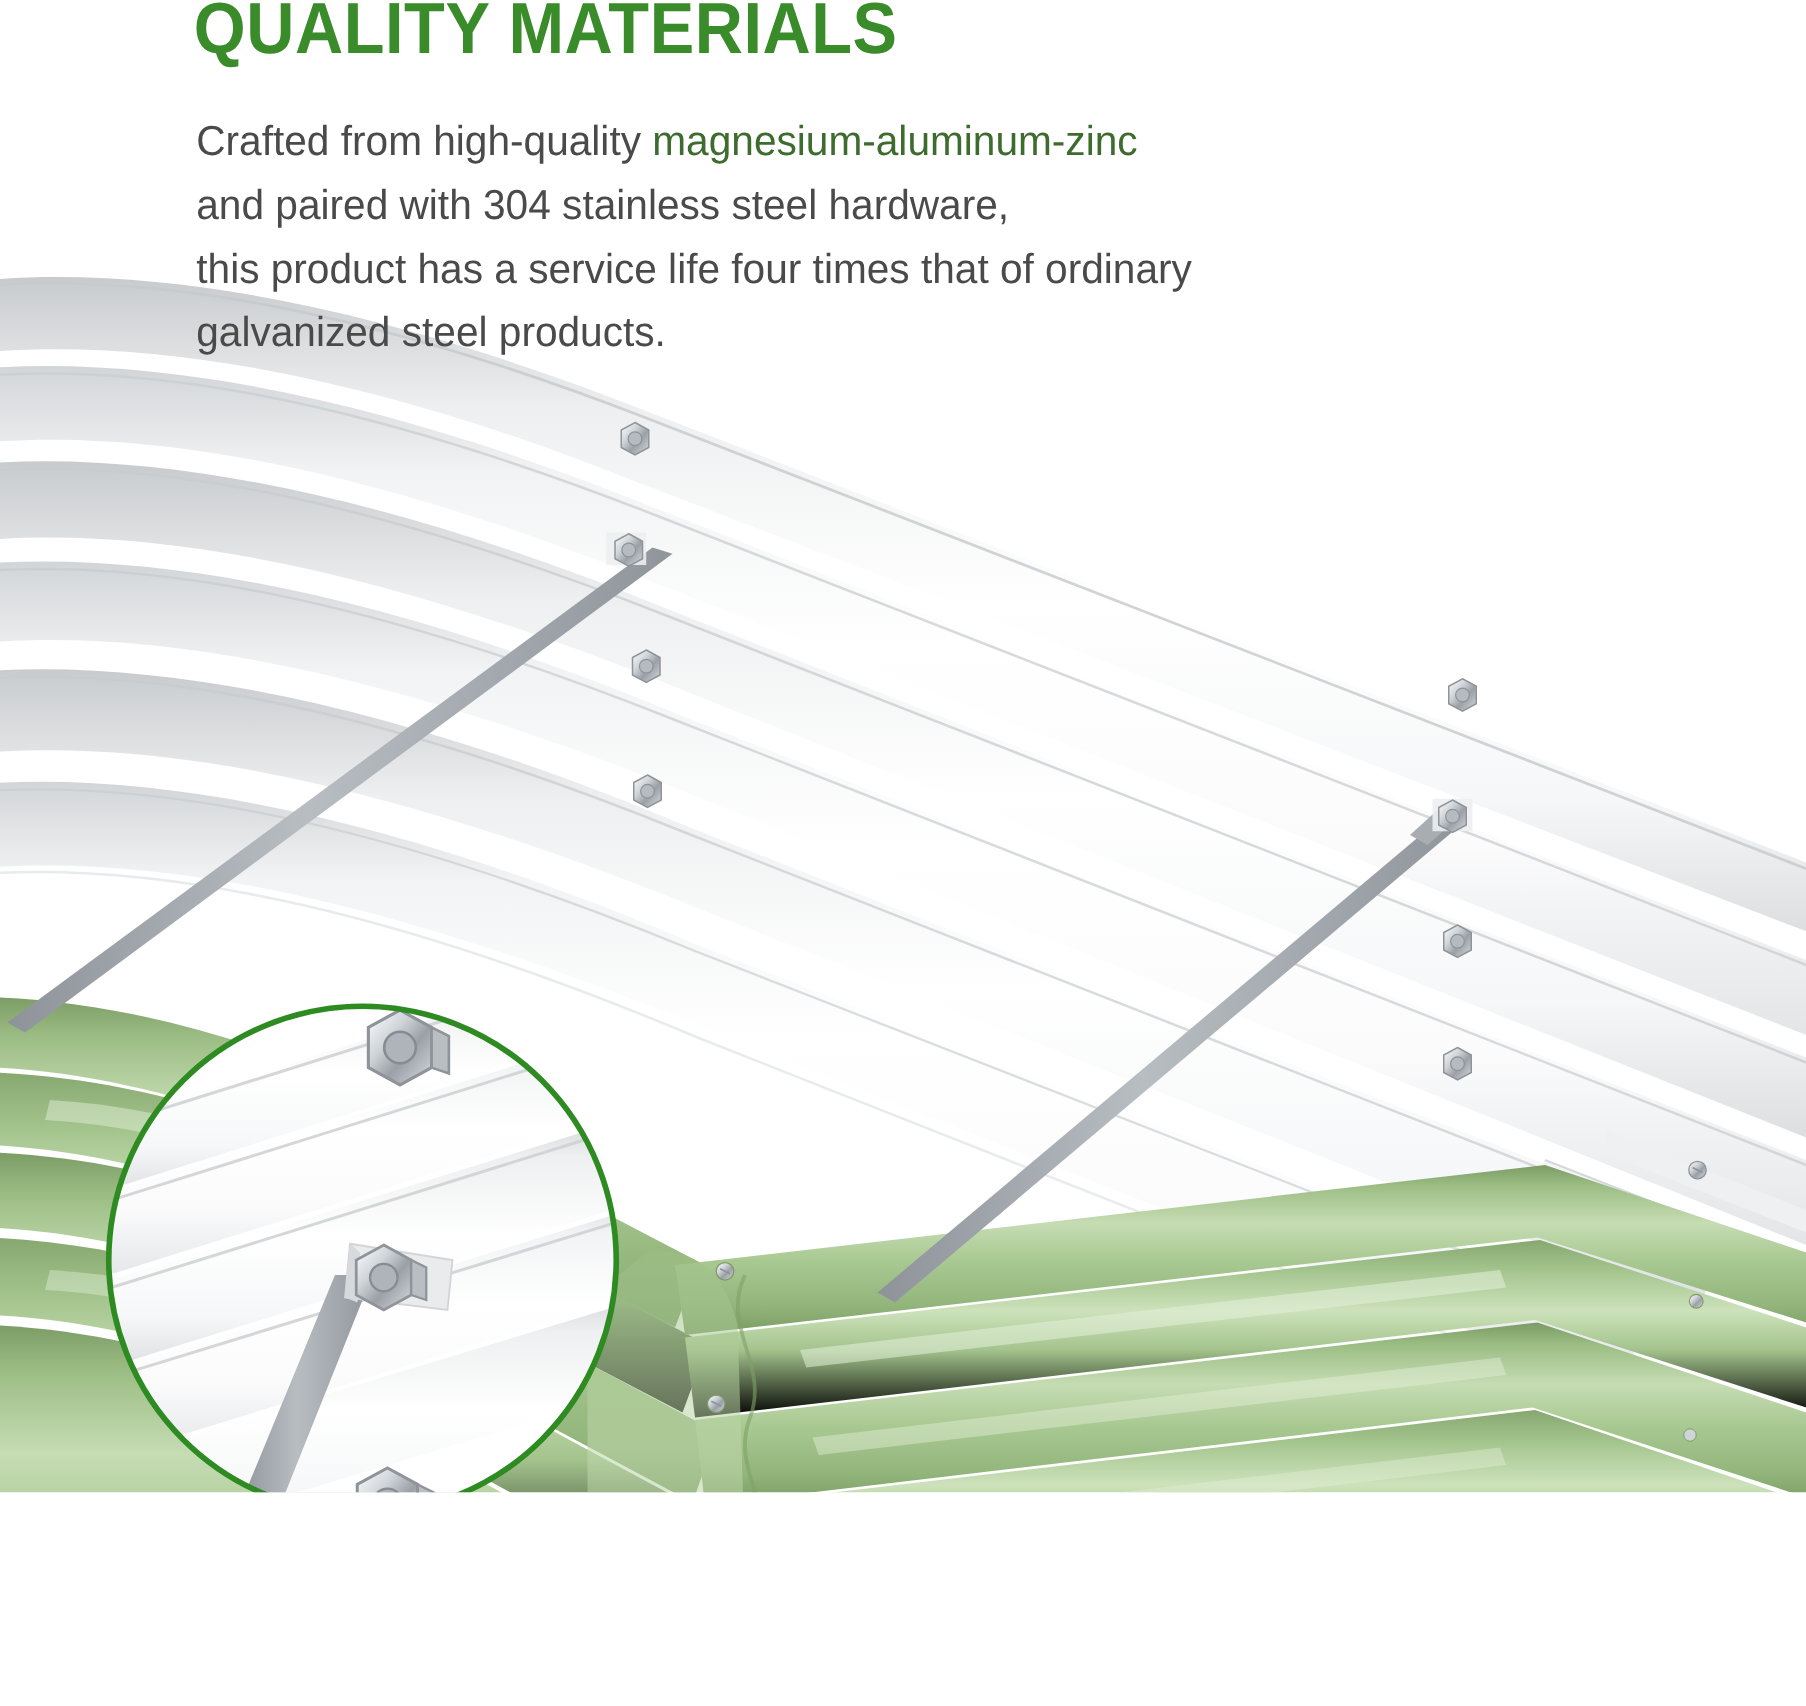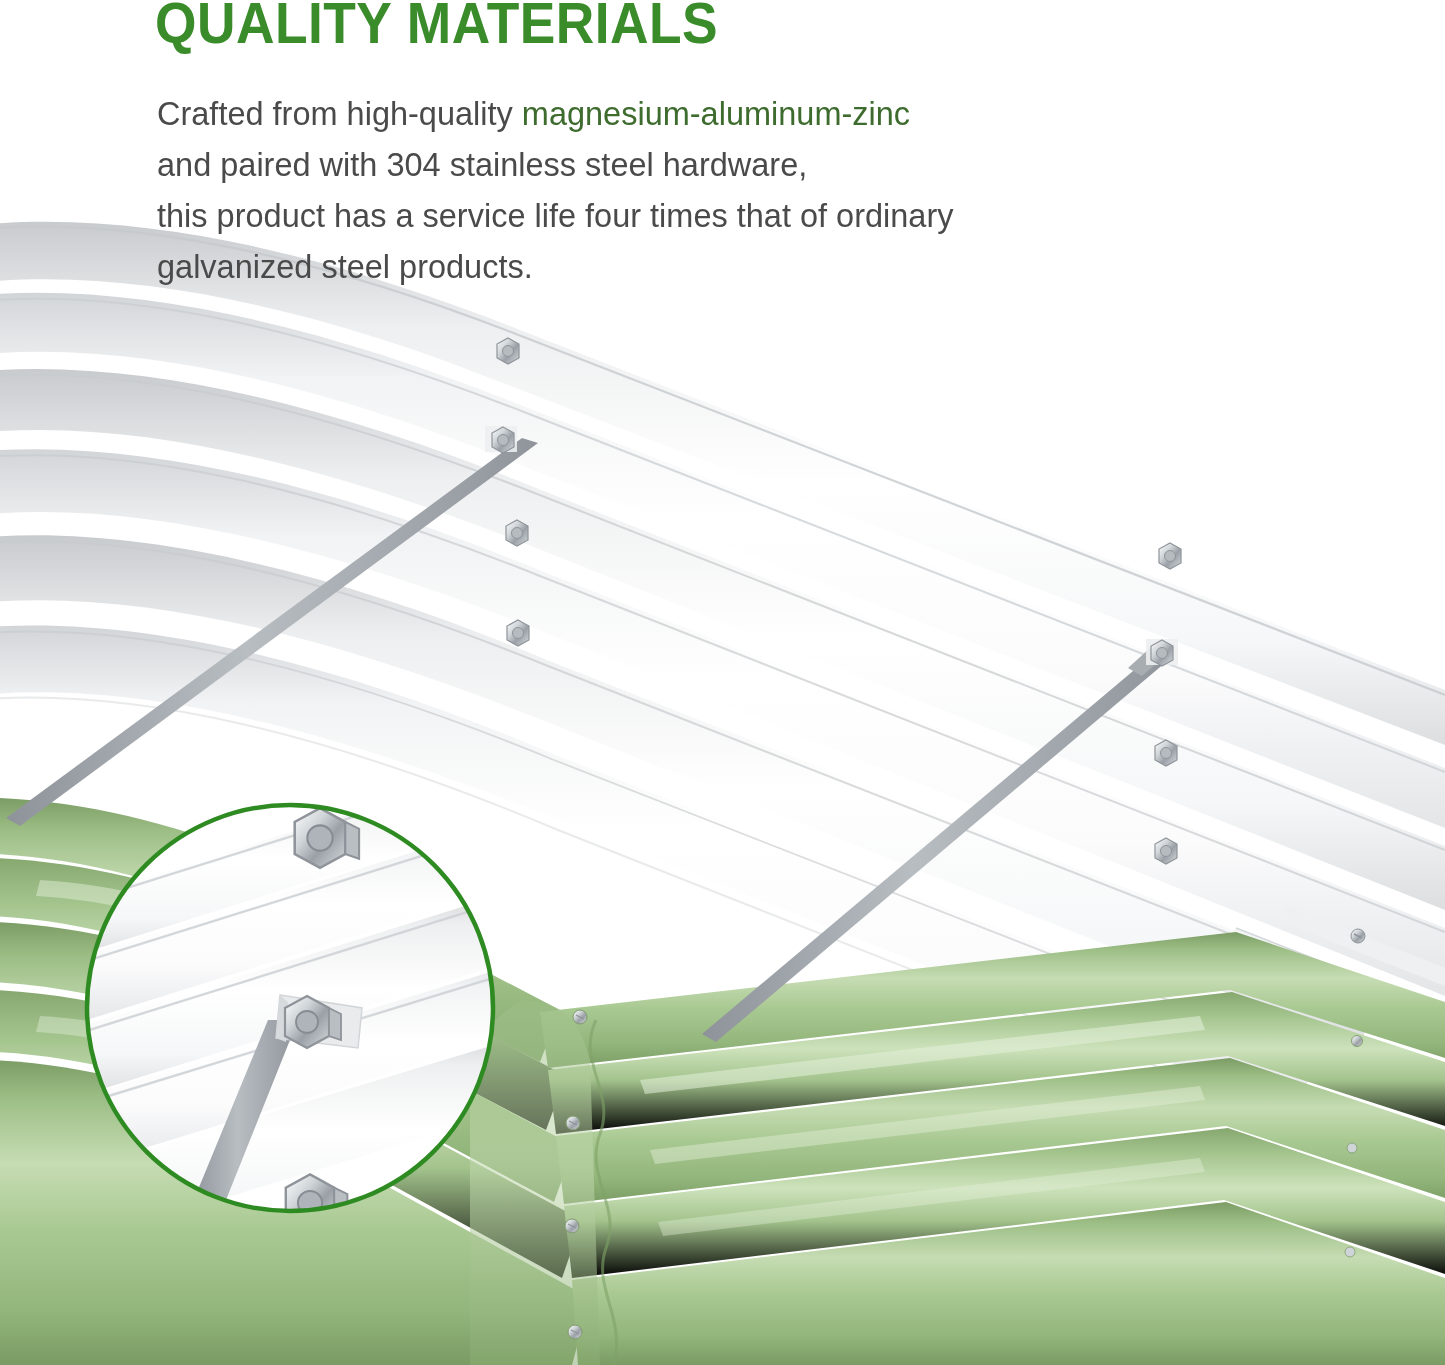--- a/index.html
+++ b/index.html
@@ -3,21 +3,21 @@
 <meta charset="utf-8">
 <style>
   html, body {
     margin: 0;
     padding: 0;
     background: #ffffff;
   }
   #stage {
     position: relative;
     width: 1445px;
-    height: 1365px;
+    height: 1194px;
     overflow: hidden;
     background: #ffffff;
     font-family: "Liberation Sans", sans-serif;
   }
 
   
   #artwork {
     position: absolute;
     left: 0; top: 0;
     width: 1445px;

